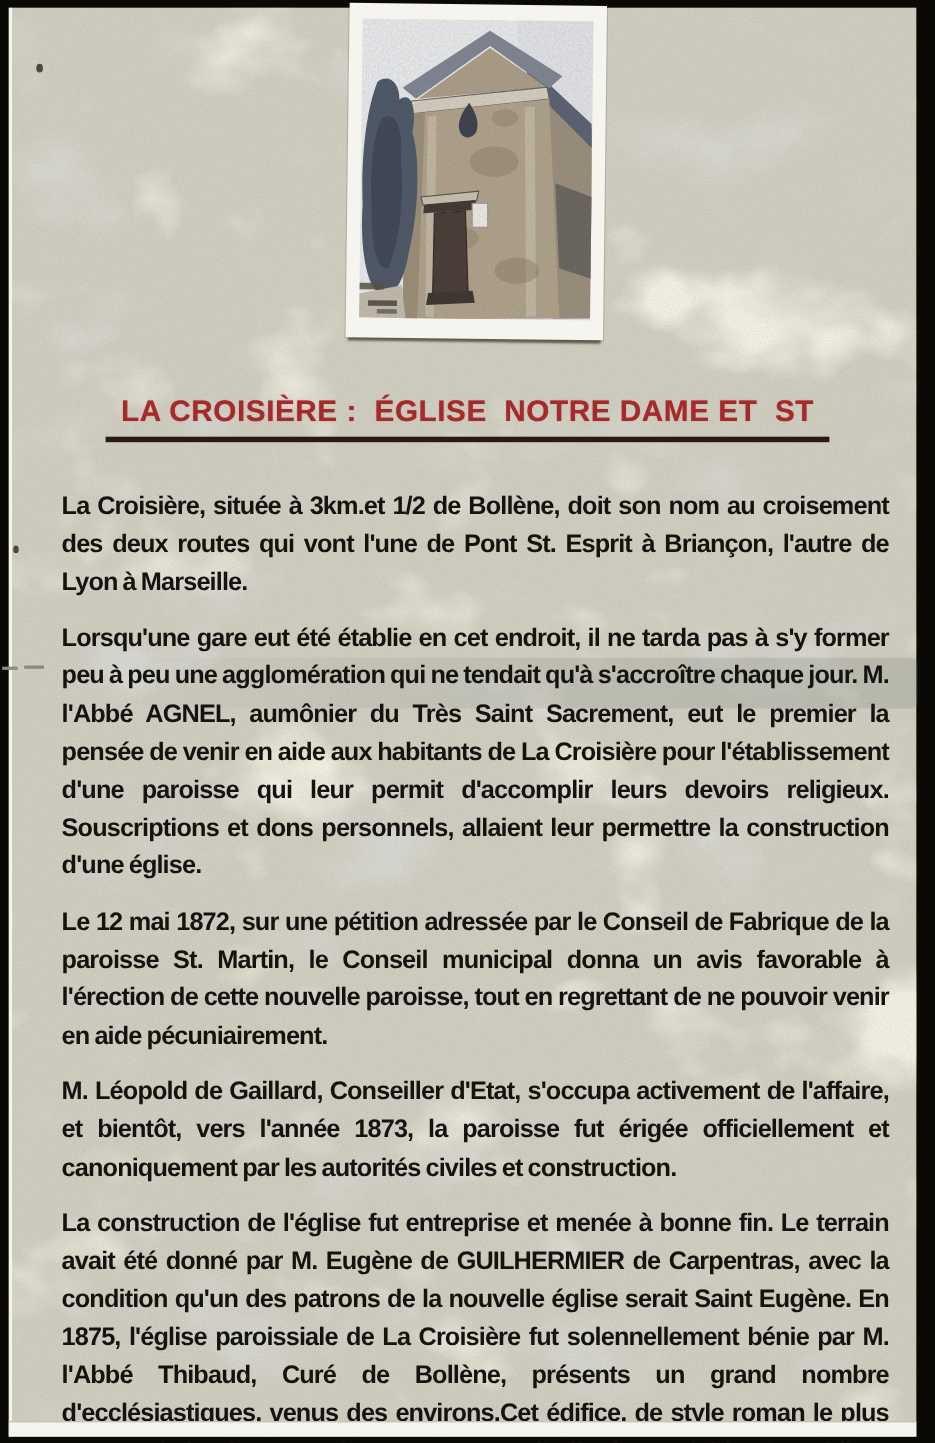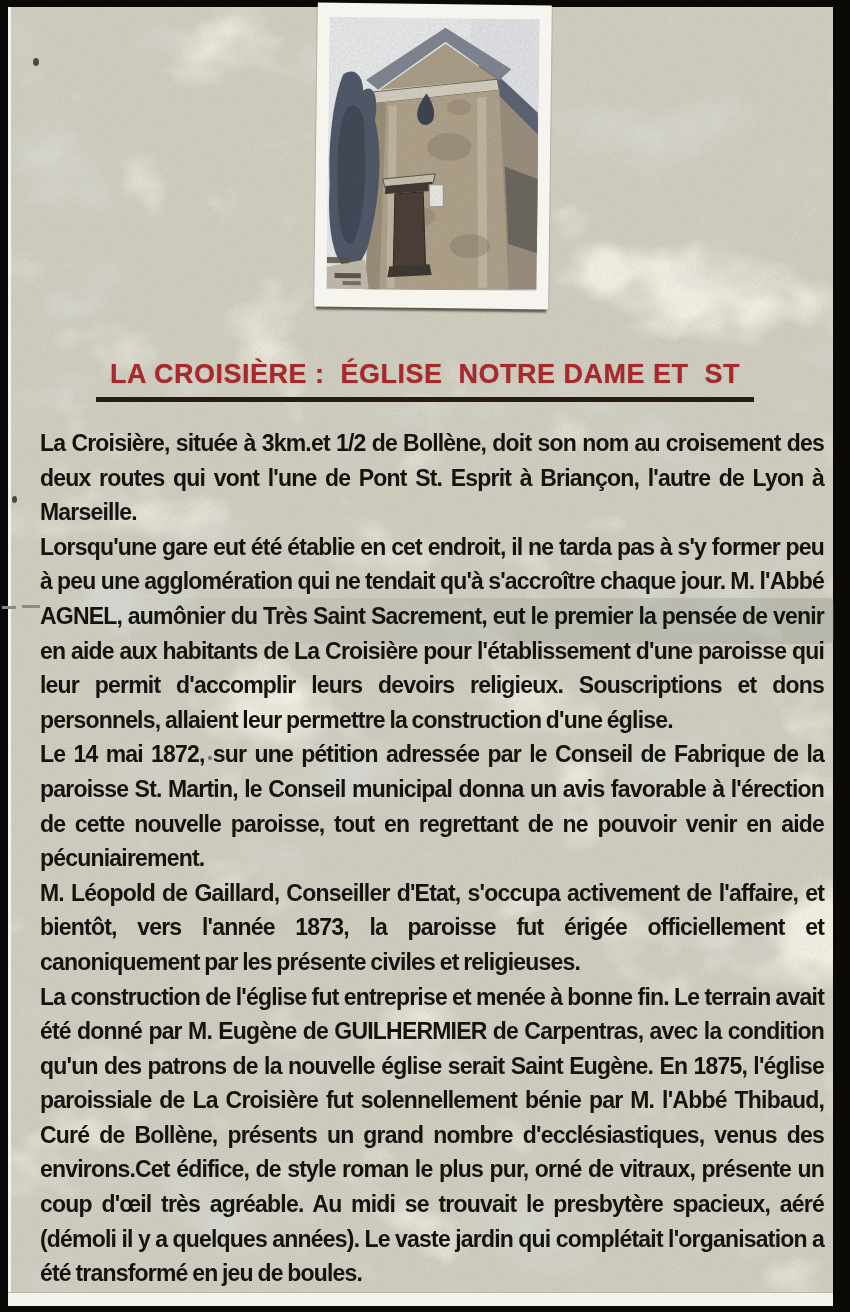--- a/index.html
+++ b/index.html
@@ -48,21 +48,21 @@
   }
   
   .body-text{
     position:absolute;left:40px;top:426px;width:784px;z-index:3;
     color:#15130f;
     font-size:23px;font-weight:bold;
     letter-spacing:-.8px;word-spacing:-1px;
     line-height:34.6px;
     text-align:justify;
   }
-  .body-text p{margin:0;}
+  .body-text p{margin:16px;}
   
   .smear{
     position:absolute;left:130px;top:598px;width:704px;height:46px;z-index:2;
     background:linear-gradient(90deg, rgba(128,131,127,.04), rgba(124,128,125,.20) 55%, rgba(124,128,125,.26));
     border-radius:6px;
   }
   .dash{position:absolute;background:#8a8a84;height:3px;z-index:2;}
   .dash.d1{left:2px;top:606px;width:14px;}
   .dash.d2{left:22px;top:605px;width:18px;}
   .speck{position:absolute;background:#4d483d;border-radius:50%;z-index:2;}
@@ -153,20 +153,20 @@
     </svg>
   </div>
 
   <div class="title">
     <span class="tline">LA CROISIÈRE :  ÉGLISE  NOTRE DAME ET  ST</span><br>
   </div>
 
   <div class="body-text">
     <p>La Croisière, située à 3km.et 1/2 de Bollène, doit son nom au croisement des deux routes qui vont l'une de Pont St. Esprit à Briançon, l'autre de Lyon à Marseille.</p>
     <p>Lorsqu'une gare eut été établie en cet endroit, il ne tarda pas à s'y former peu à peu une agglomération qui ne tendait qu'à s'accroître chaque jour. M. l'Abbé AGNEL, aumônier du Très Saint Sacrement, eut le premier la pensée de venir en aide aux habitants de La Croisière pour l'établissement d'une paroisse qui leur permit d'accomplir leurs devoirs religieux. Souscriptions et dons personnels, allaient leur permettre la construction d'une église.</p>
-    <p>Le 14 mai 1872, sur une pétition adressée par le Conseil de Fabrique de la paroisse St. Martin, le Conseil municipal donna un avis favorable à l'érection de cette nouvelle paroisse, tout en regrettant de ne pouvoir venir en aide pécuniairement.</p>
-    <p>M. Léopold de Gaillard, Conseiller d'Etat, s'occupa activement de l'affaire, et bientôt, vers l'année 1873, la paroisse fut érigée officiellement et canoniquement par les présente civiles et religieuses.</p>
+    <p>Le 12 mai 1872, sur une pétition adressée par le Conseil de Fabrique de la paroisse St. Martin, le Conseil municipal donna un avis favorable à l'érection de cette nouvelle paroisse, tout en regrettant de ne pouvoir venir en aide pécuniairement.</p>
+    <p>M. Léopold de Gaillard, Conseiller d'Etat, s'occupa activement de l'affaire, et bientôt, vers l'année 1873, la paroisse fut érigée officiellement et canoniquement par les autorités civiles et construction.</p>
     <p>La construction de l'église fut entreprise et menée à bonne fin. Le terrain avait été donné par M. Eugène de GUILHERMIER de Carpentras, avec la condition qu'un des patrons de la nouvelle église serait Saint Eugène. En 1875, l'église paroissiale de La Croisière fut solennellement bénie par M. l'Abbé Thibaud, Curé de Bollène, présents un grand nombre d'ecclésiastiques, venus des environs.Cet édifice, de style roman le plus pur, orné de vitraux, présente un coup d'œil très agréable. Au midi se trouvait le presbytère spacieux, aéré (démoli il y a quelques années). Le vaste jardin qui complétait l'organisation a été transformé en jeu de boules.</p>
   </div>
 
   <div class="bottom-strip"></div>
 
 </div>
 
 </body></html>

